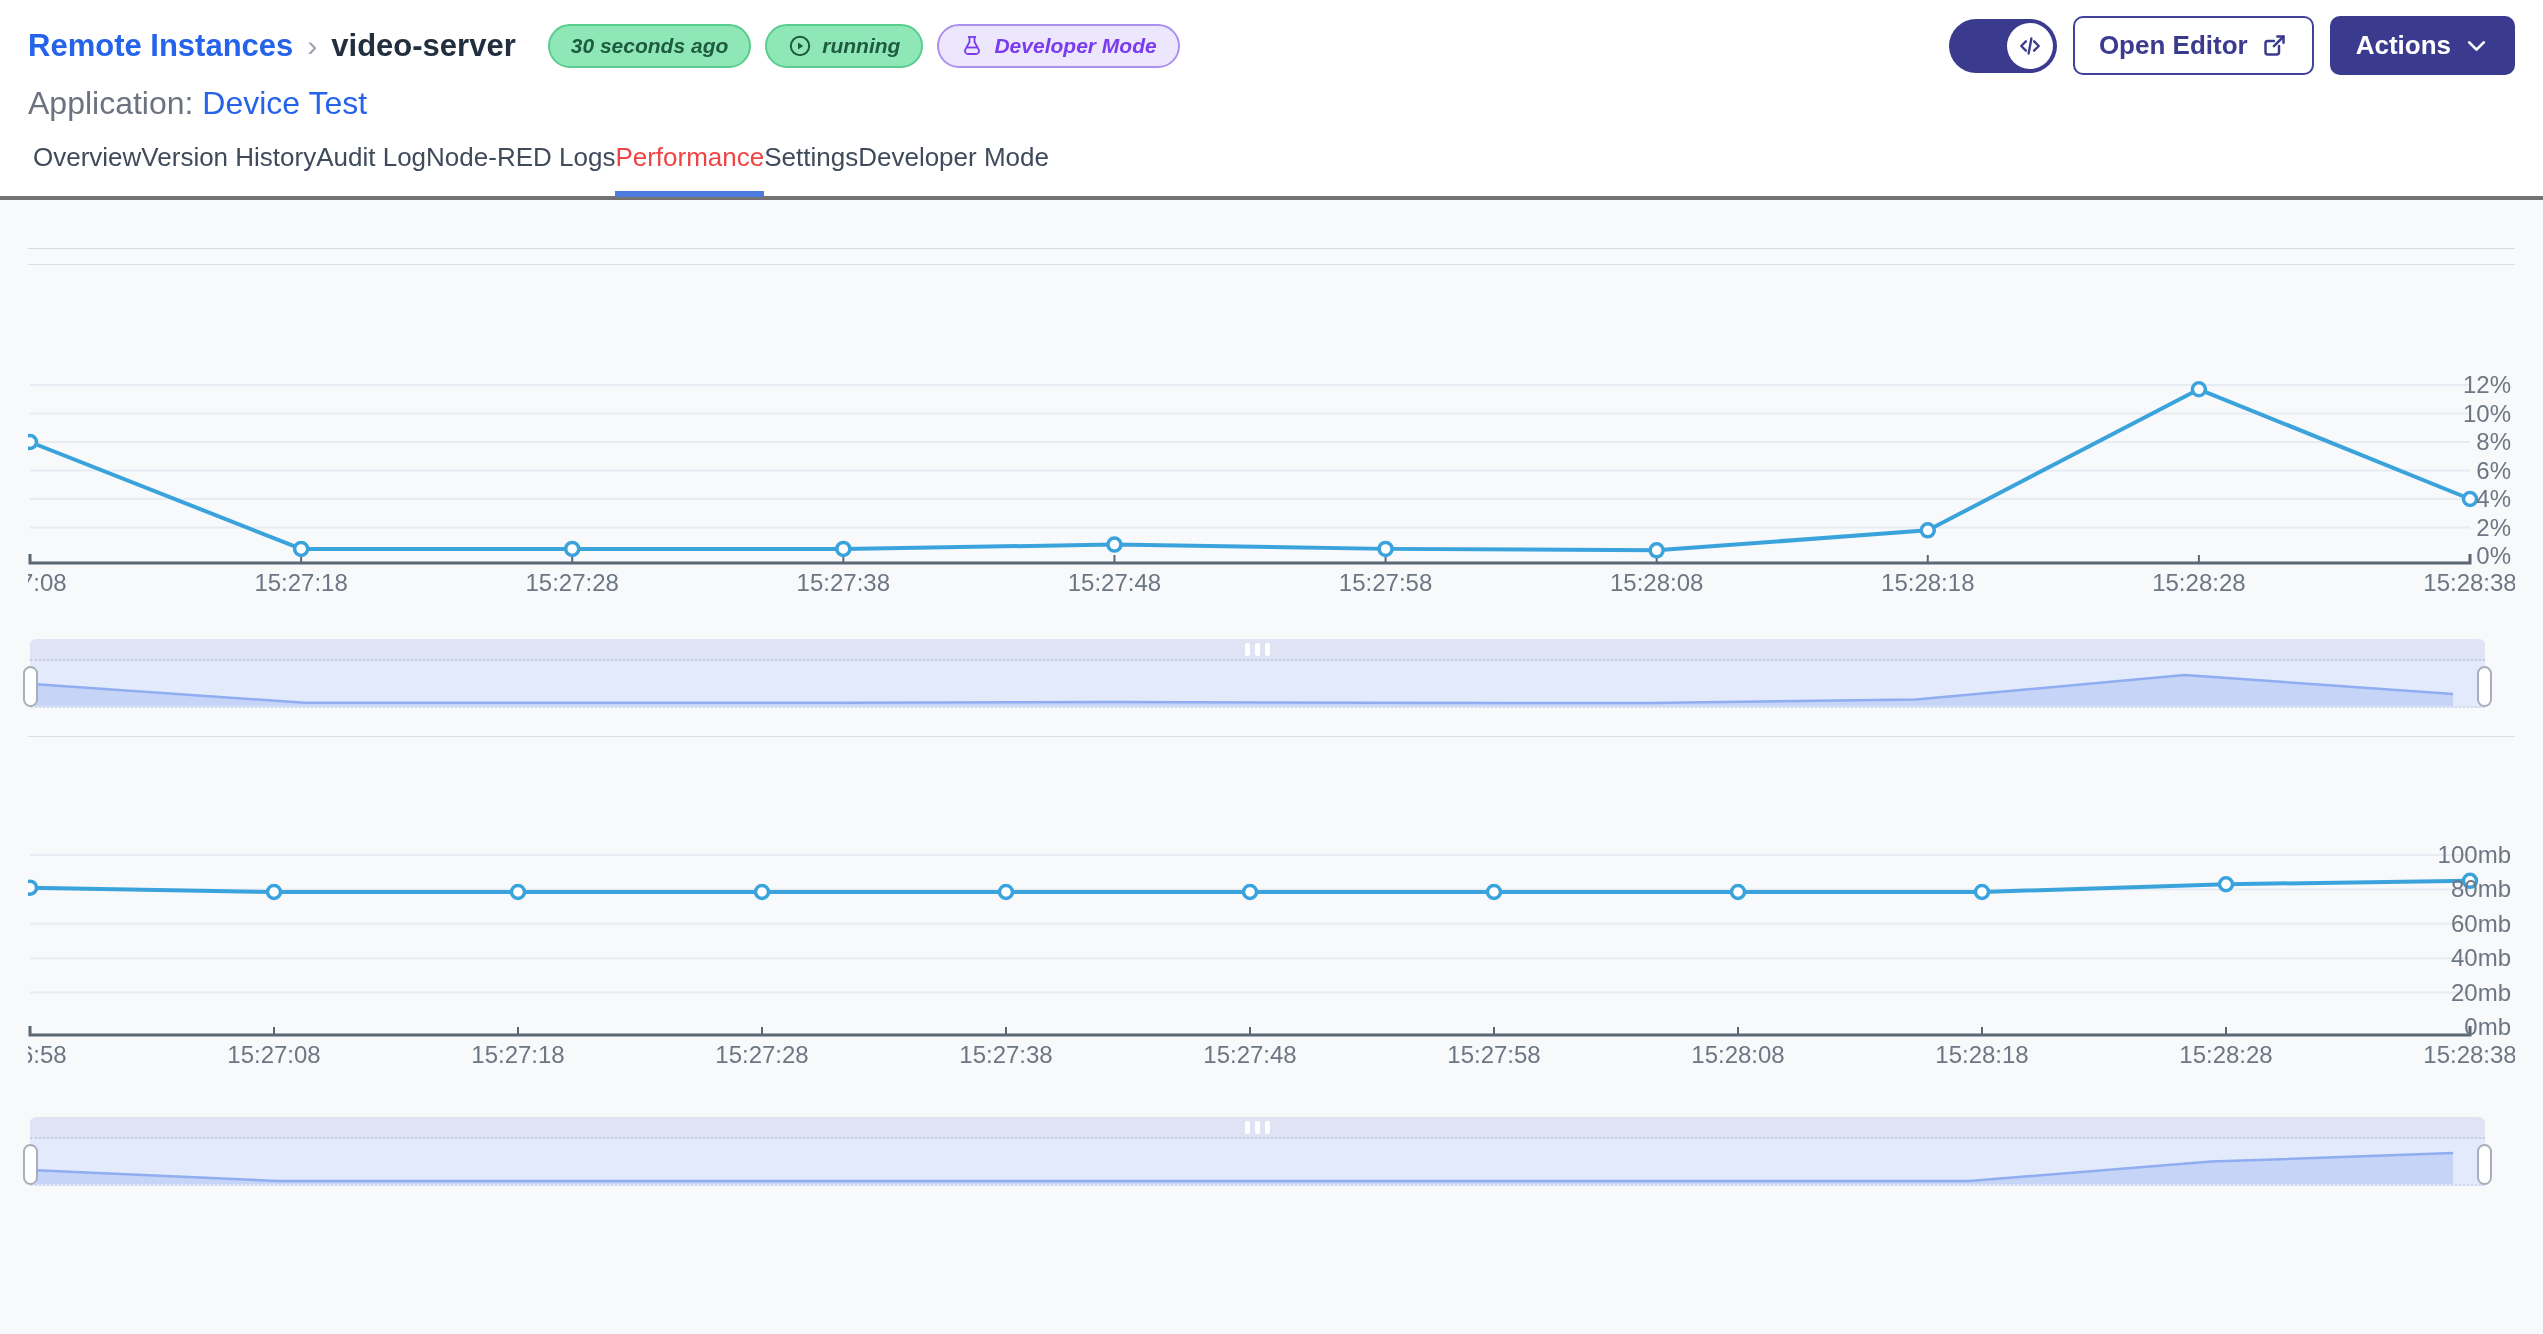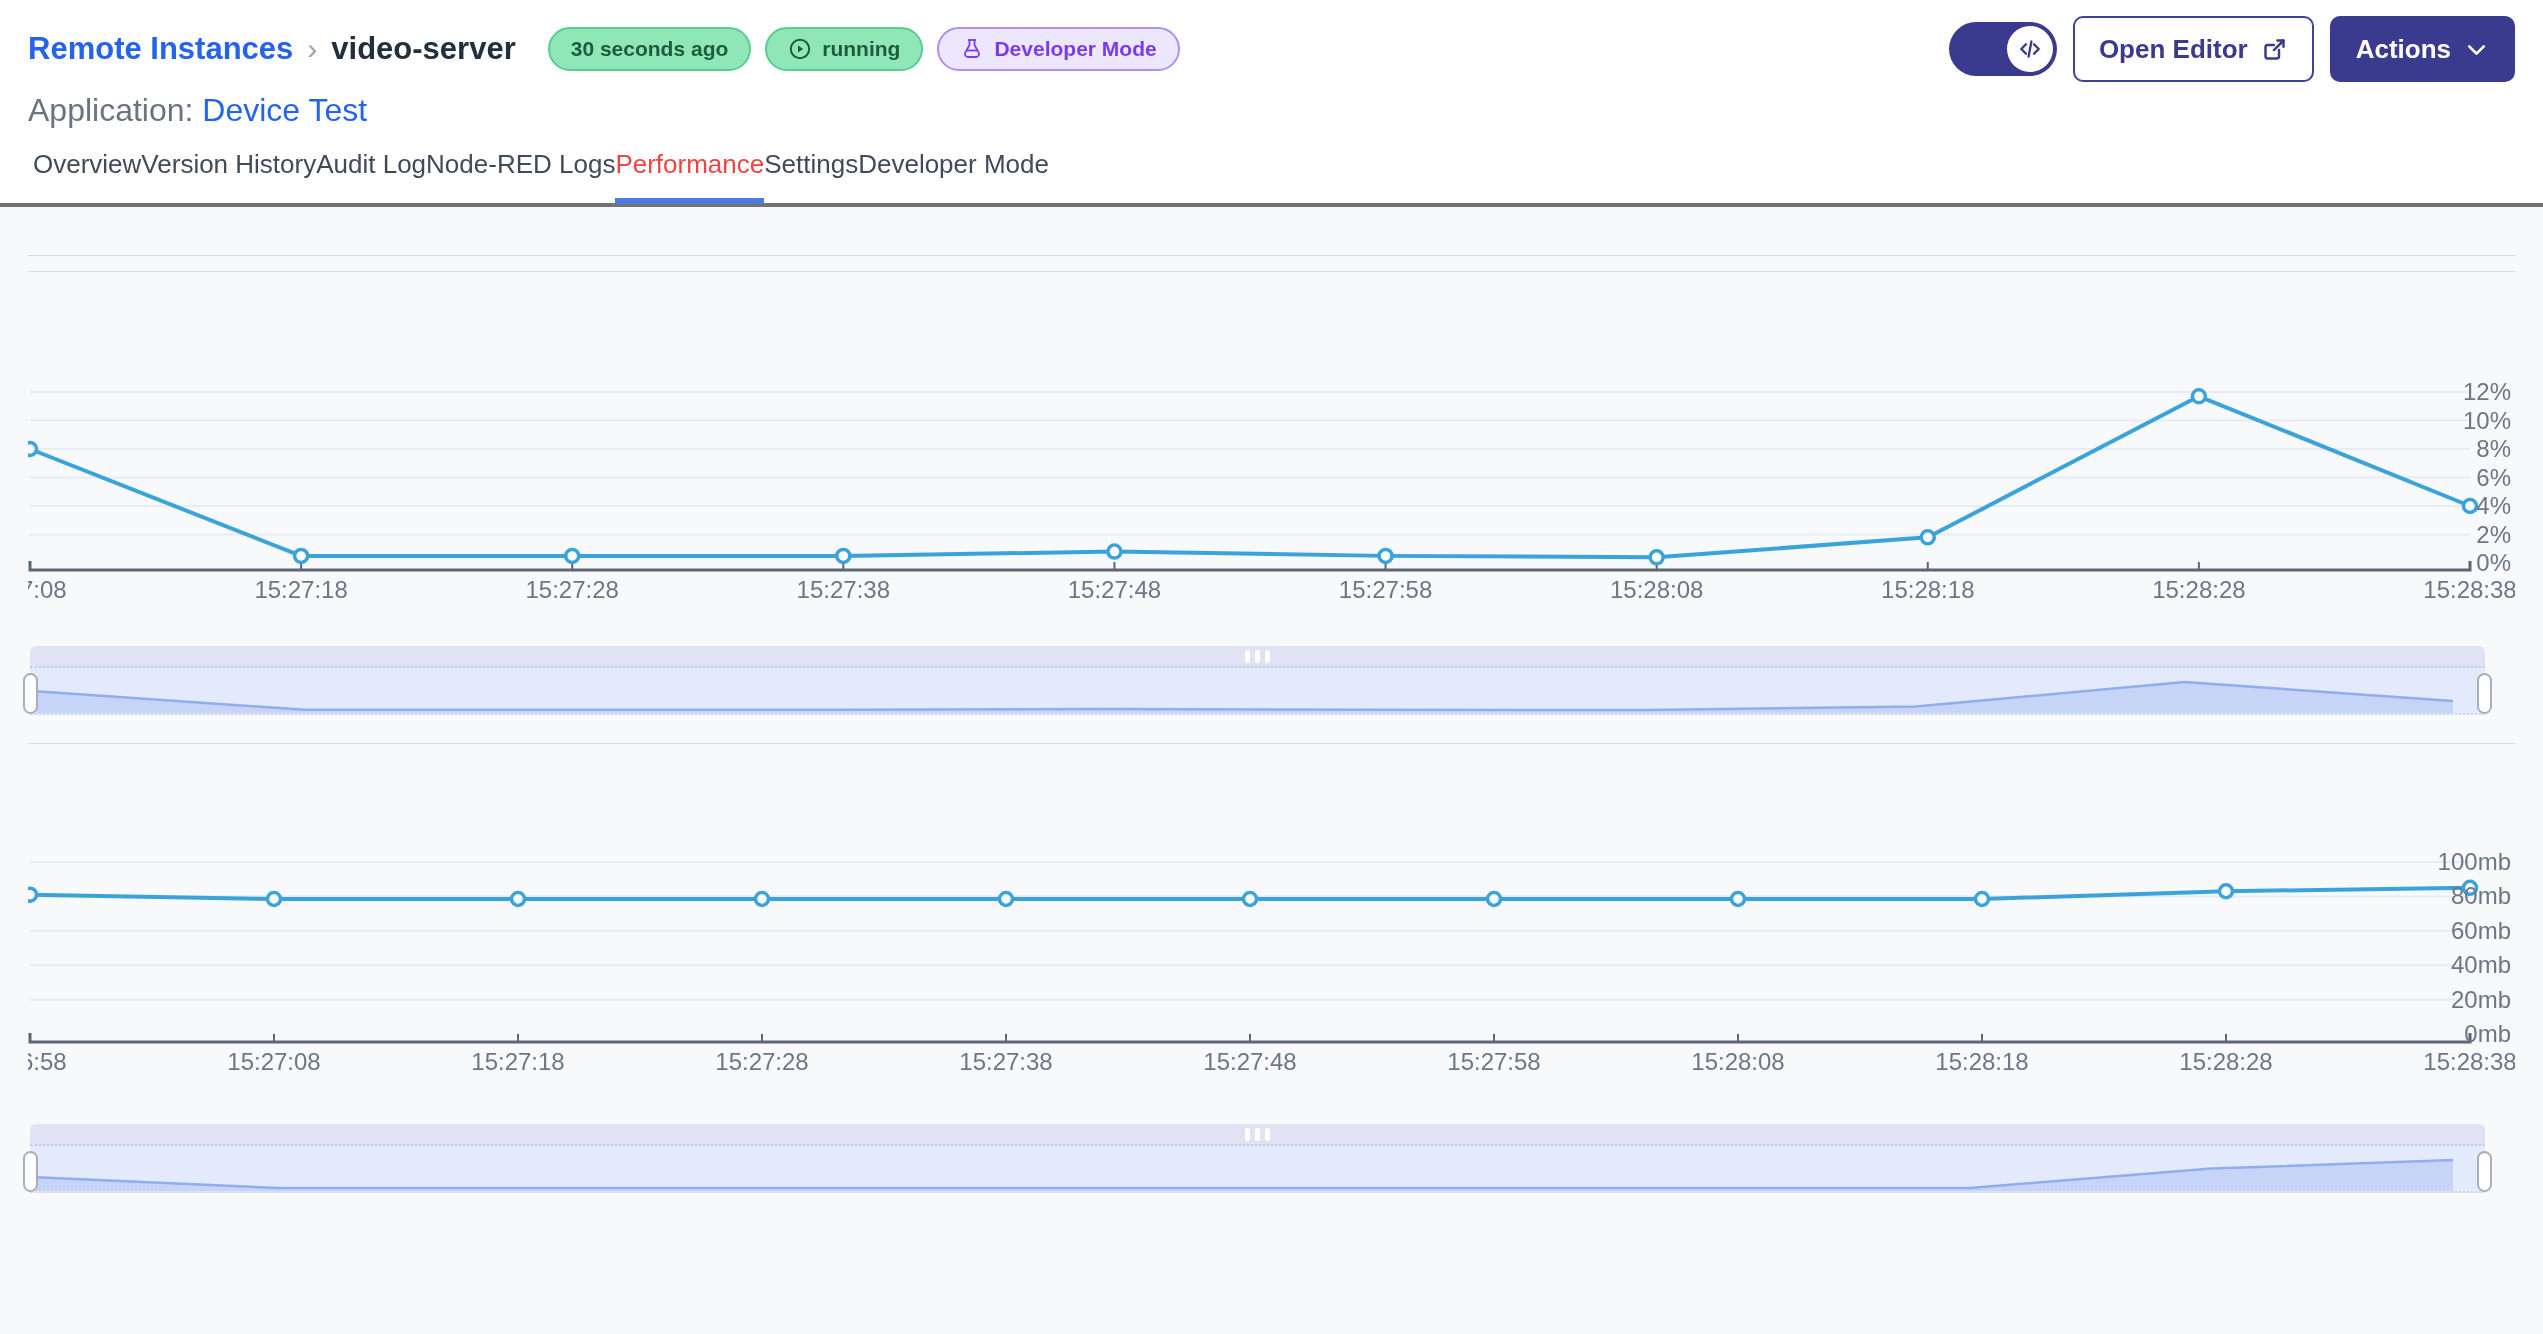--- a/index.html
+++ b/index.html
@@ -17,39 +17,39 @@
   }
   .header-row1 { display: flex; align-items: center; gap: 16px; }
   .breadcrumb { display: flex; align-items: center; gap: 14px; font-size: 31px; font-weight: 700; }
   .breadcrumb a { color: #2563eb; text-decoration: none; cursor: pointer; }
   .breadcrumb .sep { color: #9aa3af; font-weight: 400; font-size: 30px; }
   .breadcrumb .current { color: #222f3e; }
   .badges { display: flex; align-items: center; gap: 14px; margin-left: 16px; }
   .pill {
     display: inline-flex; align-items: center; gap: 10px;
     height: 44px; padding: 8px 21px; border-radius: 999px;
-    font-size: 21px; font-weight: 600; white-space: nowrap;
+    font-size: 21px; font-weight: 600; white-space: nowrap; font-style: italic;
   }
   .pill.green  { background: #8fe7b8; border: 2px solid #57cd8e; color: #1d5c3e; }
   .pill.purple { background: #ece7fd; border: 2px solid #ab90f1; color: #7a3bef; }
   .pill svg { display: block; }
   .header-spacer { flex: 1; }
   .header-actions { display: flex; align-items: center; gap: 16px; }
   .dev-toggle {
     width: 108px; height: 54px; border-radius: 27px;
     background: #3a3a8e; position: relative; cursor: pointer; border: none;
   }
   .dev-toggle .knob {
     position: absolute; right: 4px; top: 4px; width: 46px; height: 46px;
     background: #ffffff; border-radius: 50%;
     display: flex; align-items: center; justify-content: center;
   }
   .btn {
     display: inline-flex; align-items: center; gap: 13px;
-    height: 66px; padding: 0 24px; border-radius: 10px;
+    height: 59px; padding: 0 24px; border-radius: 10px;
     font-size: 26px; font-weight: 700; cursor: pointer;
     font-family: inherit;
   }
   .btn.outline { background: #ffffff; border: 2px solid #41419b; color: #3a3a8e; }
   .btn.solid   { background: #3a3a8e; border: 2px solid #3a3a8e; color: #ffffff; }
   .app-line { margin-top: 10px; font-size: 32px; color: #6b7280; }
   .app-line a { color: #2563eb; text-decoration: none; cursor: pointer; }
   
   .tabs { display: flex; margin-top: 20px; padding-left: 5px; }
   .tab {

